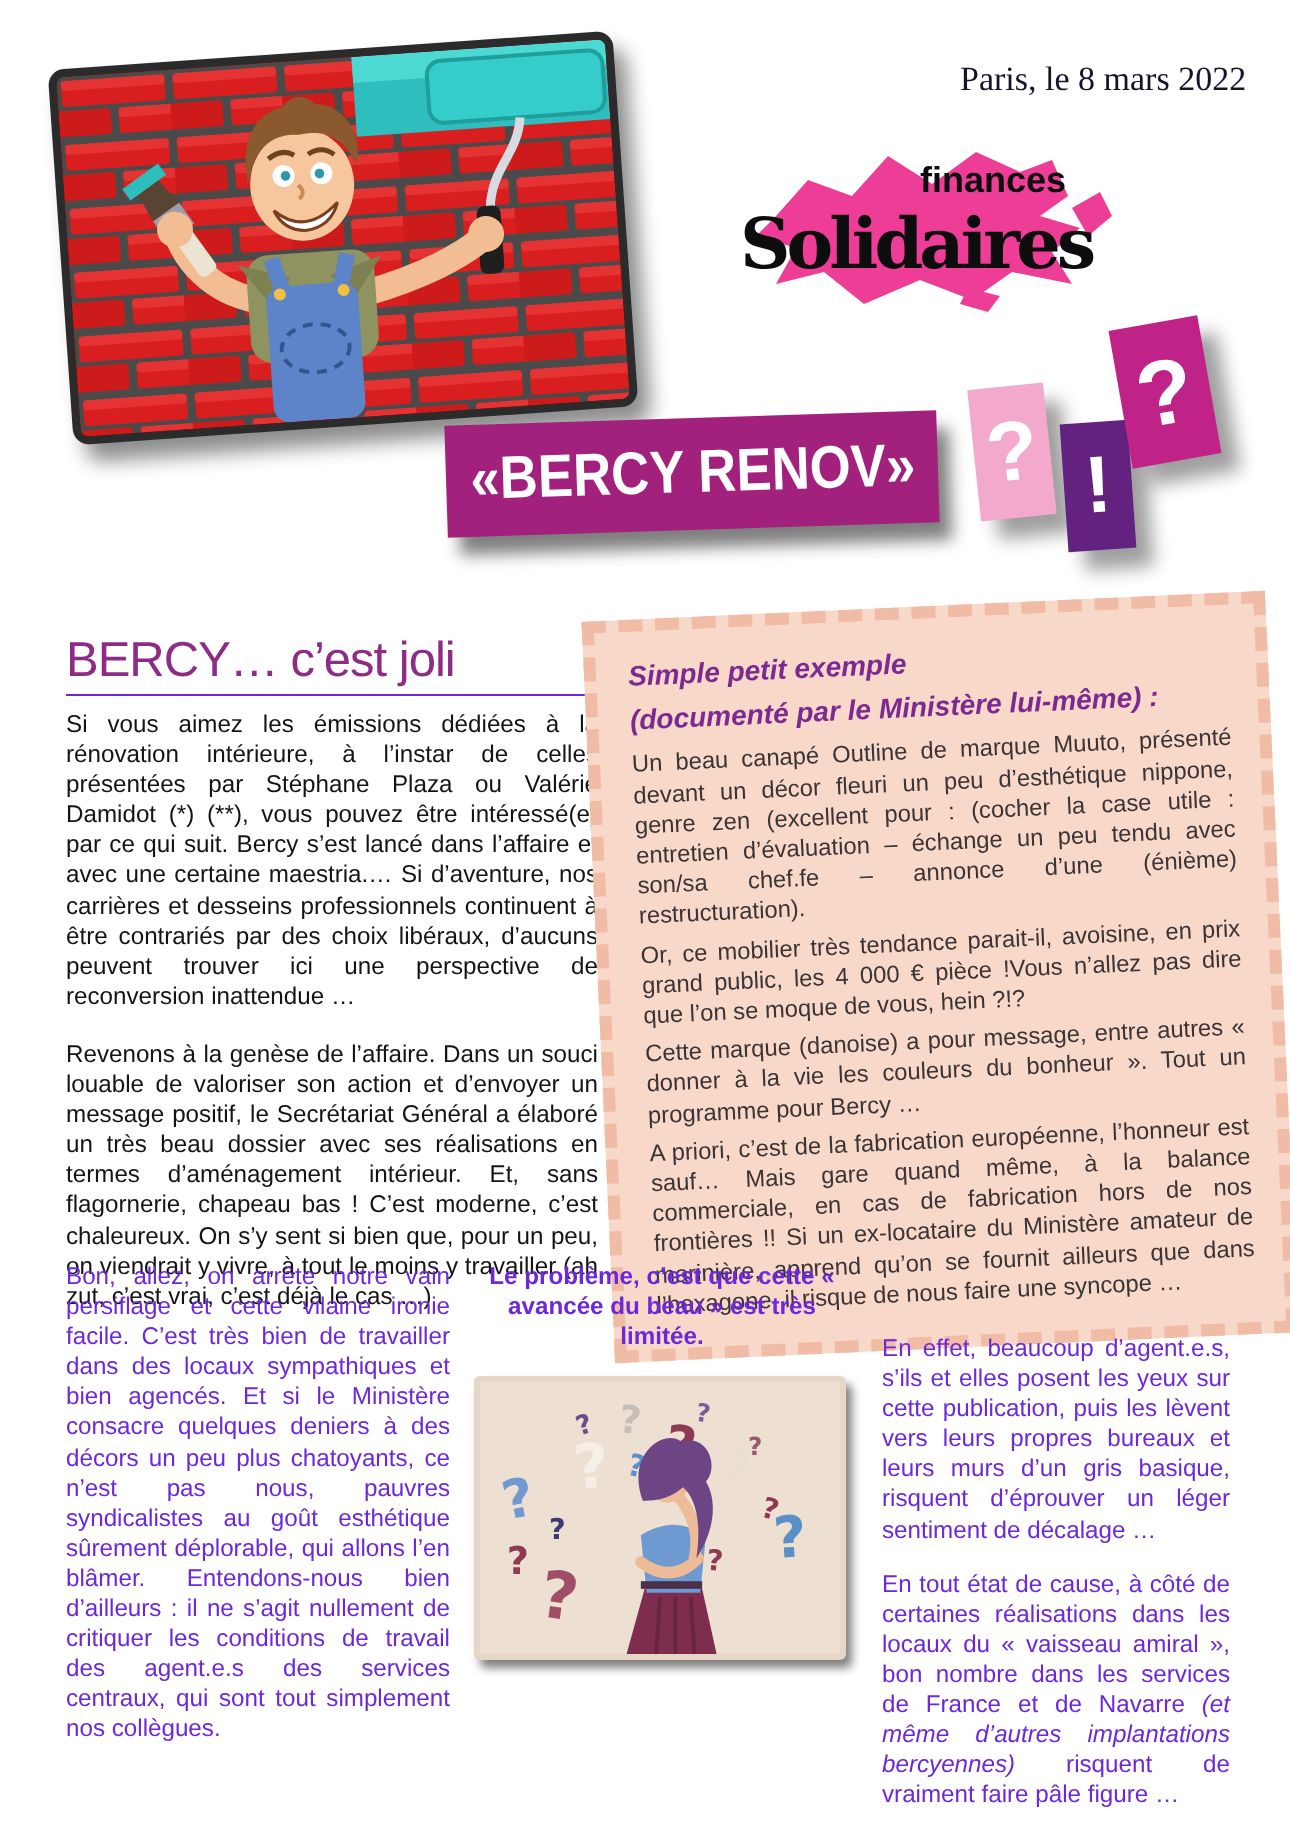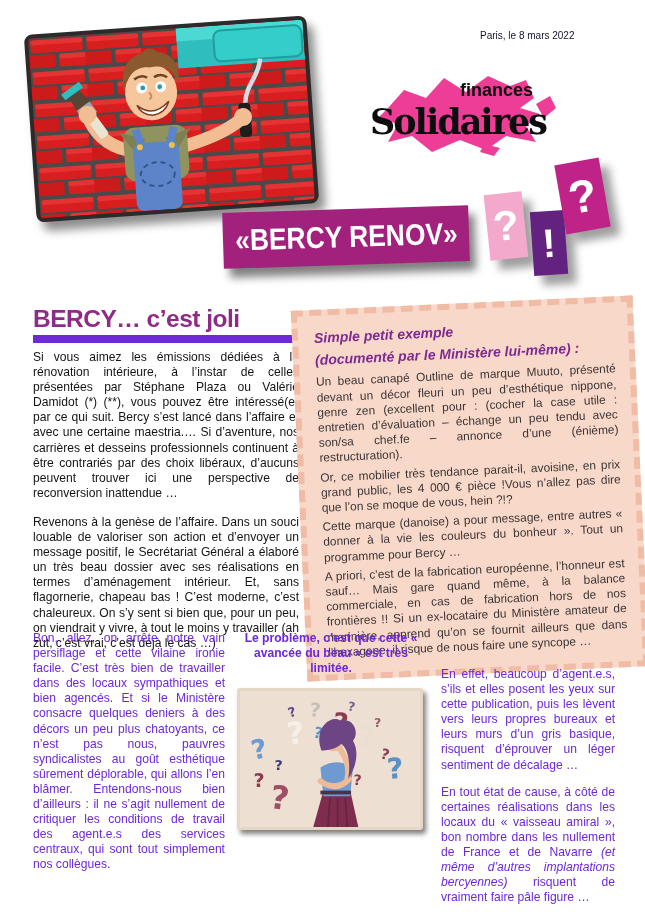--- a/index.html
+++ b/index.html
@@ -1,20 +1,20 @@
 <!DOCTYPE html>
 <html><head>
 <meta charset="utf-8">
 <style>
   html,body{margin:0;padding:0;background:#888;}
   .page{position:relative;width:645px;height:912px;background:#ffffff;overflow:hidden;
         font-family:"Liberation Sans",sans-serif;color:#161616;margin:0 auto;}
 
   
-  .dateline{position:absolute;left:480px;top:30px;font-size:10px;color:#14142c;}
+  .dateline{position:absolute;left:480px;top:30px;font-size:17px;color:#14142c;font-family:Liberation Serif, serif;}
 
   
   .logo{position:absolute;left:368px;top:56px;width:190px;height:100px;}
 
   
   .painter-wrap{position:absolute;left:30px;top:25px;width:275px;height:180px;
       transform:rotate(-4deg);border:4px solid #2b2b2b;border-radius:8px;
       box-shadow:6px 9px 10px rgba(0,0,0,.45);overflow:hidden;background:#b01212;}
   .painter-wrap svg{display:block;}
 
@@ -26,22 +26,22 @@
 
   
   .tile{position:absolute;display:flex;align-items:center;justify-content:center;
       color:#fff;font-weight:800;box-shadow:8px 10px 9px rgba(0,0,0,.38);}
   .tile-1{left:487px;top:193px;width:38px;height:66px;background:#f2a9cb;font-size:42px;transform:rotate(-6deg);}
   .tile-2{left:532px;top:211px;width:34px;height:64px;background:#63227f;font-size:40px;transform:rotate(-4deg);}
   .tile-3{left:560px;top:161px;width:45px;height:70px;background:#c02387;font-size:46px;transform:rotate(-10deg);}
 
   
   .article{position:absolute;left:33px;top:301px;width:266px;}
-  .article h2{margin:4px 0 7px 0;font-size:24.5px;font-weight:700;letter-spacing:-.5px;color:#8e2b86;
-      border-bottom:8px solid #6d28d9;padding-bottom:2px;}
+  .article h2{margin:16px 0 7px 0;font-size:24.5px;font-weight:400;letter-spacing:-.5px;color:#8e2b86;
+      border-bottom:1px solid #6d28d9;padding-bottom:2px;}
   .article p{margin:0 0 14px 0;font-size:12.1px;line-height:15.1px;text-align:justify;color:#141414;}
 
   
   .example-box{position:absolute;left:299px;top:303px;width:300px;min-height:266px;
       background:#f8d8c8;border:6px dashed #f0bca6;transform:rotate(-2.6deg);
       padding:12px 14px 14px 16px;}
   .example-box .bx-title{margin:0;color:#7c2a91;font-size:14px;font-weight:800;font-style:italic;line-height:1.55;}
   .example-box p{margin:4px 0 0 0;font-size:11.9px;line-height:15.2px;color:#3a3436;text-align:justify;}
 
   
@@ -194,17 +194,17 @@
             <path d="M112,92 C115,78 110,68 104,60" stroke="#edbb97" stroke-width="6" fill="none" stroke-linecap="round"></path>
             <circle cx="98" cy="52" r="11" fill="#edbb97"></circle>
             <path d="M85,62 C76,38 96,24 105,31 C119,27 125,44 118,52 C125,64 121,80 113,92 C116,72 112,60 106,55 C98,62 90,62 85,62 Z" fill="#6d4585"></path>
             <path d="M100,62 l6,-4 2,6 Z" fill="#edbb97"></path>
           </g>
         </svg>
       </div>
     </div>
     <div class="col col-3">
       <p>En effet, beaucoup d’agent.e.s, s’ils et elles posent les yeux sur cette publication, puis les lèvent vers leurs propres bureaux et leurs murs d’un gris basique, risquent d’éprouver un léger sentiment de décalage …</p>
-      <p><span>En tout état de cause, à côté de certaines réalisations dans les locaux du « vaisseau amiral », bon nombre dans les nullement de France et de Navarre </span><span class="italic">(et même d’autres implantations bercyennes)</span><span> risquent de vraiment faire pâle figure …</span></p>
+      <p><span>En tout état de cause, à côté de certaines réalisations dans les locaux du « vaisseau amiral », bon nombre dans les services de France et de Navarre </span><span class="italic">(et même d’autres implantations bercyennes)</span><span> risquent de vraiment faire pâle figure …</span></p>
     </div>
   </div>
 
 </div>
 
 </body></html>

